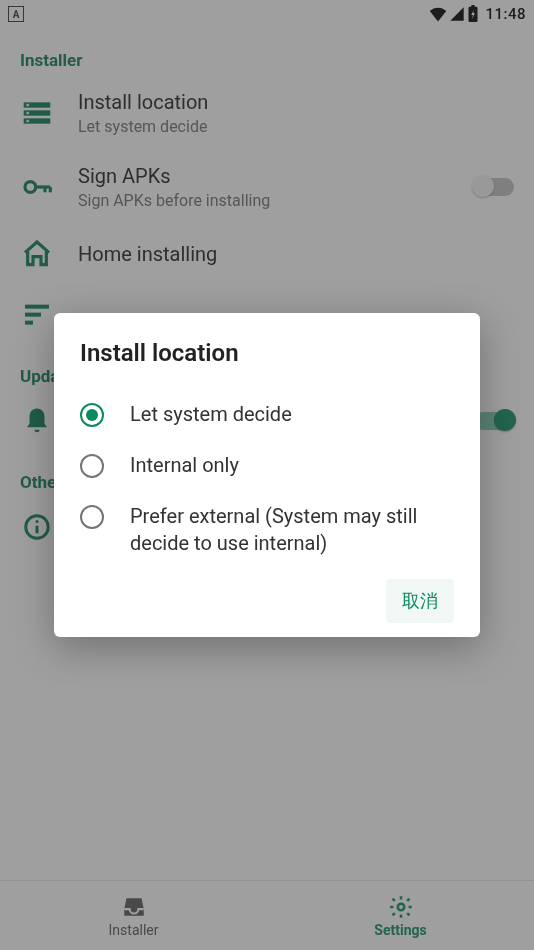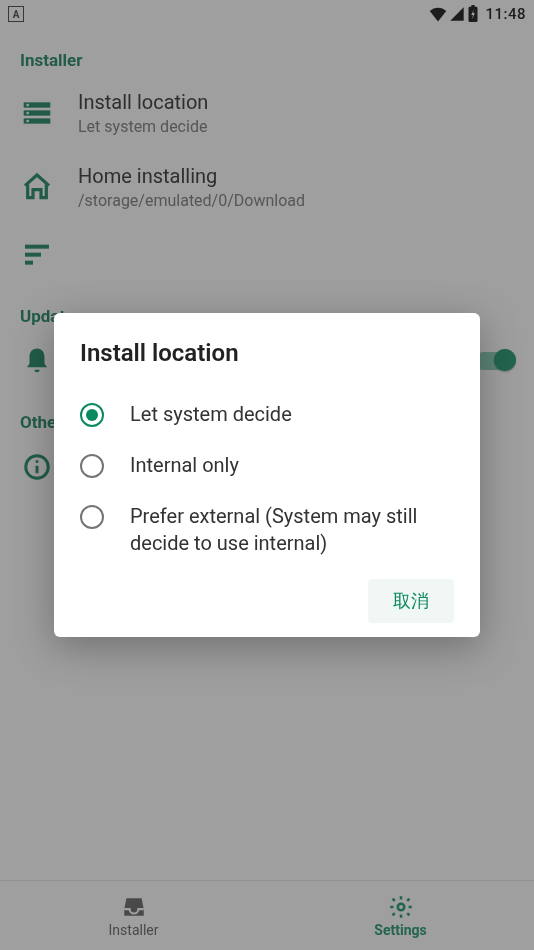--- a/index.html
+++ b/index.html
@@ -28,21 +28,21 @@
   .nav-item svg { width: 26px; height: 26px; }
   .scrim { position: absolute; inset: 0; background: rgba(60,60,60,0.48); display: flex; align-items: center; justify-content: center; }
   .dialog { width: 426px; background: #fff; border-radius: 6px; padding: 26px 26px 14px 26px; box-shadow: 0 10px 40px rgba(0,0,0,.3); }
   .dialog-title { font-size: 24px; font-weight: 600; color: #222; margin-bottom: 22px; }
   .radio-row { display: flex; align-items: flex-start; gap: 26px; padding: 12px 0; }
   .radio { width: 24px; height: 24px; border: 2.5px solid #757575; border-radius: 50%; flex-shrink: 0; position: relative; margin-top: 2px; }
   .radio.checked { border-color: #0b8a5e; }
   .radio.checked::after { content: ""; position: absolute; top: 50%; left: 50%; width: 12px; height: 12px; background: #0b8a5e; border-radius: 50%; transform: translate(-50%, -50%); }
   .radio-label { font-size: 20px; color: #333; line-height: 1.35; }
   .dialog-actions { display: flex; justify-content: flex-end; margin-top: 10px; }
-  .dialog-btn { font-size: 18px; color: #0b8a5e; font-weight: 500; padding: 10px 25px; background: #f1f7f4; border-radius: 4px; }
+  .dialog-btn { font-size: 18px; color: #0b8a5e; font-weight: 500; padding: 10px 16px; background: #f1f7f4; border-radius: 4px; }
 </style>
 </head>
 <body>
 
 <div class="screen">
 
   <div class="status-bar">
     <div class="status-left">
       <div class="status-a-box">A</div>
     </div>
@@ -76,31 +76,47 @@
             <circle cx="5" cy="12" r="1" fill="#fafafa"></circle>
             <circle cx="5" cy="18" r="1" fill="#fafafa"></circle>
           </svg>
       </div>
       <div class="texts">
         <div class="title">Install location</div>
         <div class="sub">Let system decide</div>
       </div>
     </div>
 
+    <div class="row">
+      <div class="icon-slot">
+        <svg width="32" height="32" viewBox="0 0 24 24" fill="none" stroke="#0b7a55" stroke-width="2.4">
+            <circle cx="7" cy="12" r="4"></circle>
+            <line x1="11" y1="12" x2="22" y2="12"></line>
+            <line x1="18" y1="12" x2="18" y2="16"></line>
+            <line x1="22" y1="12" x2="22" y2="16"></line>
+          </svg>
+      </div>
+      <div class="texts">
+        <div class="title">Sign APKs</div>
+        <div class="sub">Sign APKs before installing</div>
+      </div>
+      <div class="switch off">
+          <div class="knob"></div>
+        </div>
+    </div>
 
     <div class="row">
       <div class="icon-slot">
         <svg width="32" height="32" viewBox="0 0 24 24" fill="none" stroke="#0b7a55" stroke-width="2.4">
             <path d="M3 11 L12 3 L21 11"></path>
             <path d="M5 10 V20 H9 V14 H15 V20 H19 V10"></path>
           </svg>
       </div>
       <div class="texts">
         <div class="title">Home installing</div>
-        <div class="sub">/storage/emulated/0/Download</div>
       </div>
     </div>
 
     <div class="row">
       <div class="icon-slot">
         <svg width="32" height="32" viewBox="0 0 24 24" fill="#0b7a55">
             <rect x="3" y="5" width="18" height="3"></rect>
             <rect x="3" y="11" width="12" height="3"></rect>
             <rect x="3" y="17" width="6" height="3"></rect>
           </svg>

